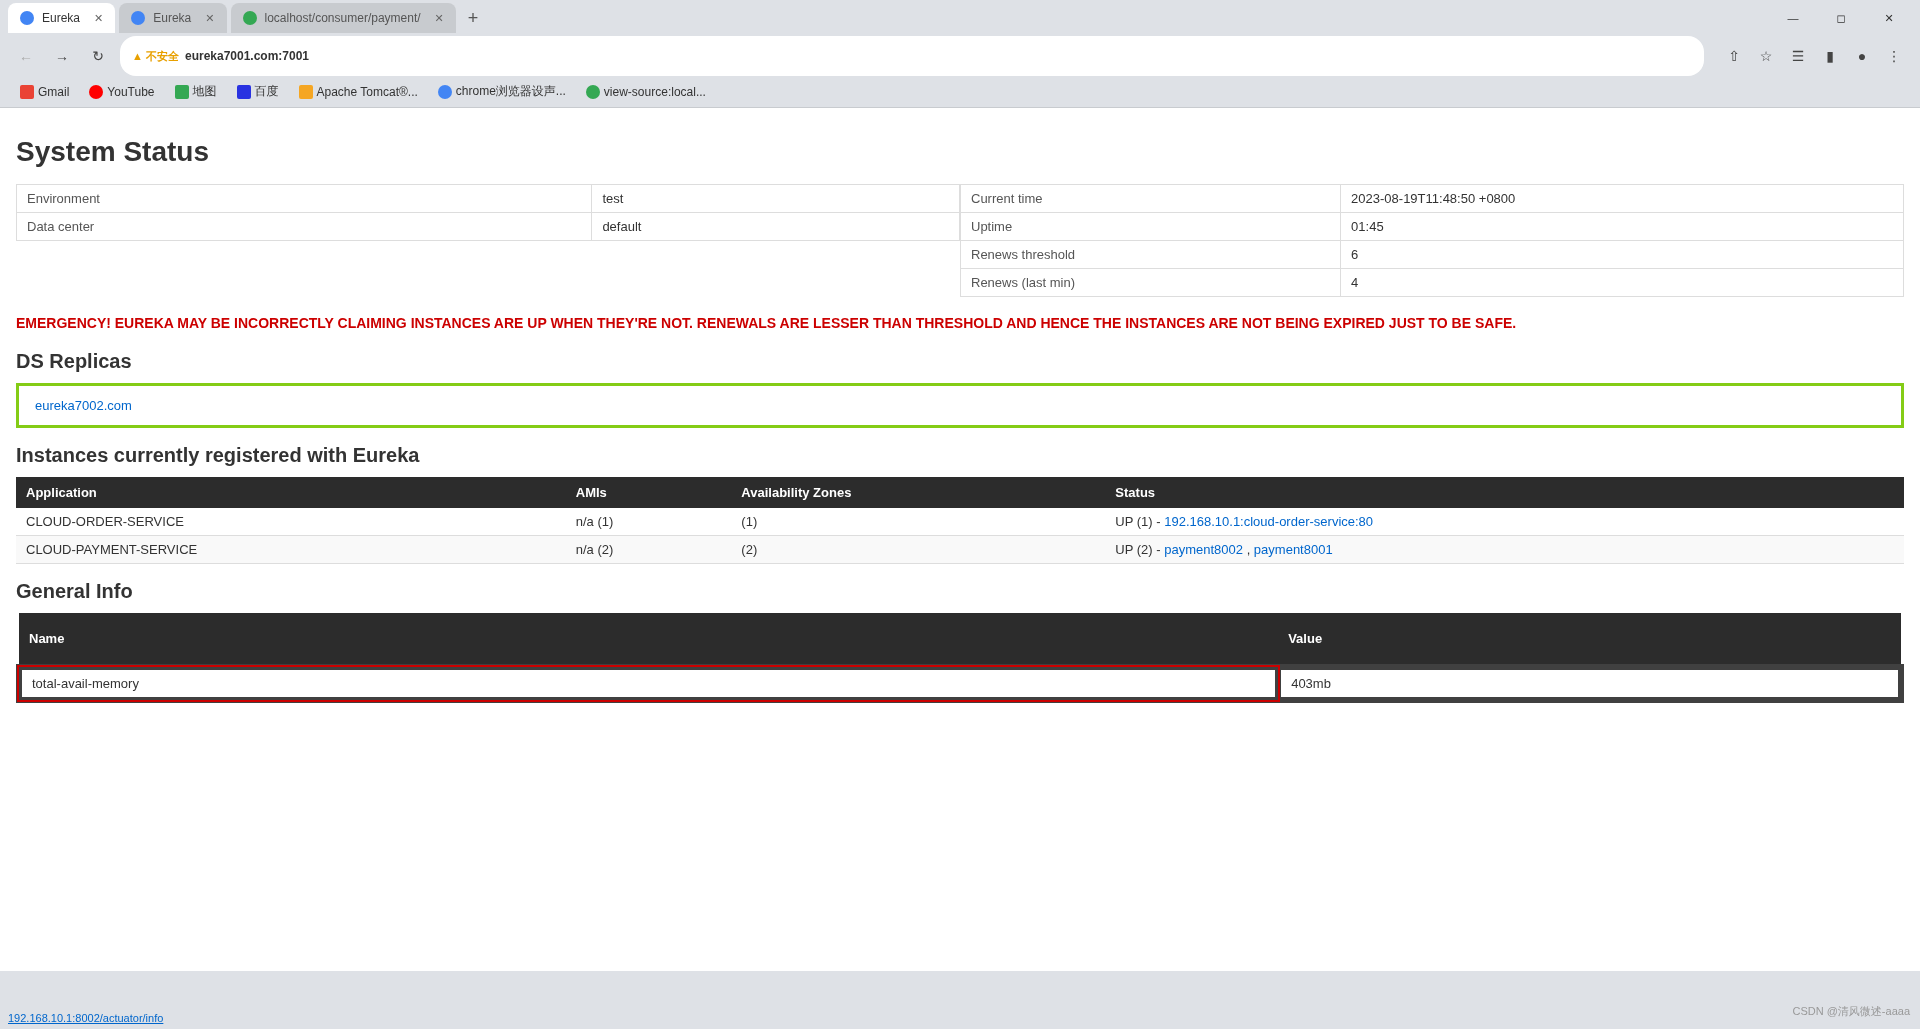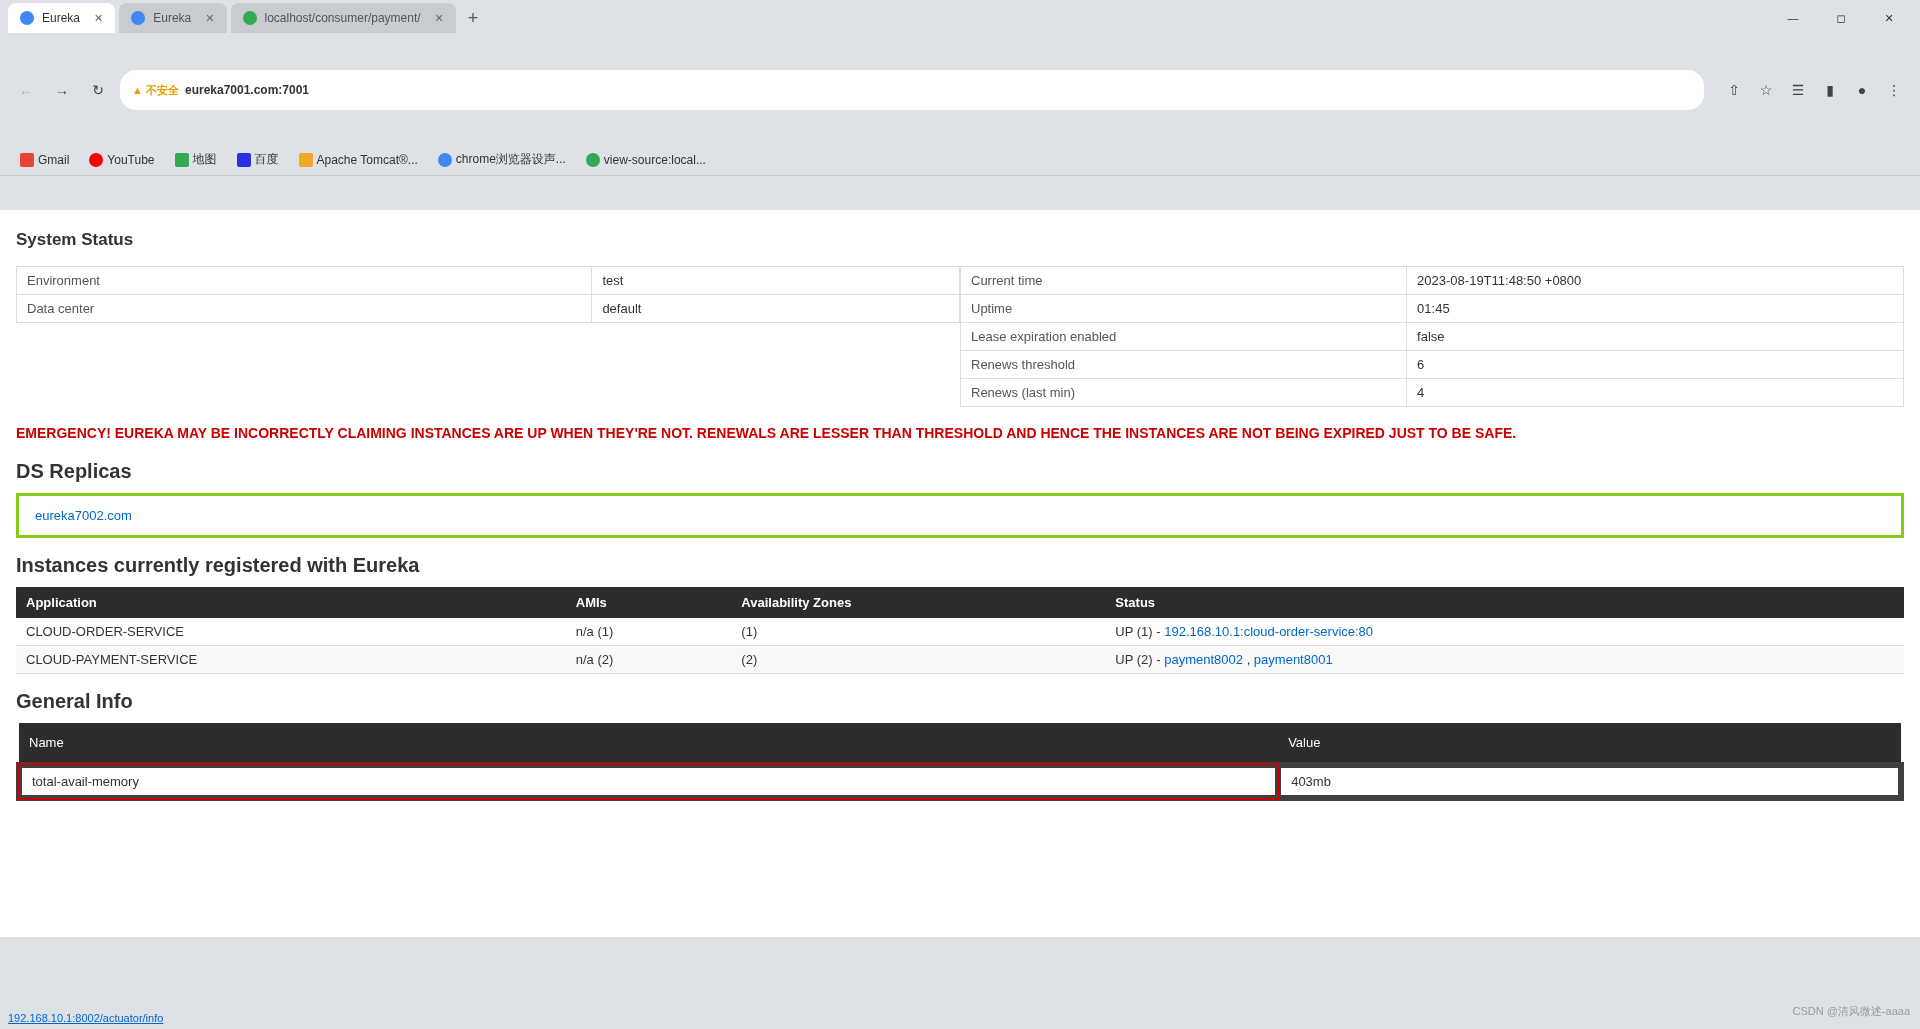--- a/index.html
+++ b/index.html
@@ -1,19 +1,19 @@
 <!DOCTYPE html>
 <html><head>
   <meta charset="utf-8">
   <style>
     * { margin: 0; padding: 0; box-sizing: border-box; }
     body { font-family: Arial, sans-serif; font-size: 13px; background: #f0f0f0; color: #333; }
     
     
-    .browser-frame { width: 1920px; min-height: 1029px; background: #dee1e6; display: flex; flex-direction: column; gap: 34px; }
+    .browser-frame { width: 1920px; min-height: 1029px; background: #dee1e6; display: flex; flex-direction: column; }
     
     
     .title-bar { background: #dee1e6; display: flex; align-items: center; height: 36px; padding: 0 8px; gap: 4px; }
     .tab { display: flex; align-items: center; height: 30px; padding: 0 12px; border-radius: 8px 8px 0 0; font-size: 12px; gap: 8px; cursor: pointer; }
     .tab.active { background: #fff; color: #333; }
     .tab.inactive { background: #c8cbcf; color: #555; }
     .tab-favicon { width: 14px; height: 14px; border-radius: 50%; display: inline-block; }
     .tab-favicon.eureka { background: #4285f4; border-radius: 50%; }
     .tab-favicon.localhost { background: #34a853; border-radius: 50%; }
     .tab-close { margin-left: 6px; color: #666; font-size: 11px; cursor: pointer; }
@@ -39,21 +39,21 @@
     .bm-youtube { background: #ff0000; border-radius: 50%; }
     .bm-maps { background: #34a853; }
     .bm-baidu { background: #2932e1; }
     .bm-tomcat { background: #f5a623; }
     .bm-chrome { background: #4285f4; border-radius: 50%; }
     .bm-view-source { background: #34a853; border-radius: 50%; }
     
     
     .page-content { background: #fff; flex: 1; padding: 20px 16px; overflow-y: auto; position: relative; }
     
-    .page-title { font-size: 17px; font-weight: bold; color: #333; margin-bottom: 16px; }
+    .page-title { font-size: 28px; font-weight: bold; color: #333; margin-bottom: 16px; margin-top: 8px; }
     
     .two-col-tables { display: flex; gap: 0; margin-bottom: 16px; }
     .left-table { width: 50%; }
     .right-table { width: 50%; }
     
     .info-table { width: 100%; border-collapse: collapse; }
     .info-table td { padding: 6px 10px; border: 1px solid #ddd; font-size: 13px; }
     .info-table .label-col { color: #555; }
     .info-table .value-col { color: #333; }
     
@@ -71,21 +71,21 @@
     .instances-table thead td { padding: 8px 10px; font-size: 13px; font-weight: bold; }
     .instances-table tbody tr { border-bottom: 1px solid #ddd; }
     .instances-table tbody tr:nth-child(even) { background: #f9f9f9; }
     .instances-table tbody td { padding: 6px 10px; font-size: 13px; }
     .instance-link { color: #0066cc; text-decoration: none; }
     
     .general-title { font-size: 20px; font-weight: bold; color: #333; margin: 16px 0 10px 0; }
     
     .general-table { width: 100%; border-collapse: collapse; }
     .general-table thead tr { background: #2c2c2c; color: #fff; }
-    .general-table thead td { padding: 12px 10px; font-size: 13px; font-weight: normal; }
+    .general-table thead td { padding: 18px 10px; font-size: 13px; font-weight: bold; }
     .general-table tbody td { padding: 6px 10px; border: 6px solid #404040; font-size: 13px; }
     .total-avail-row td:first-child { outline: 2px solid #cc0000; }
     
     
     .status-bar { height: 22px; background: #dee1e6; display: flex; align-items: center; padding: 0 8px; font-size: 11px; color: #555; margin-top: 36px; }
     
     .bottom-link { color: #0066cc; text-decoration: underline; }
 
     
     .watermark { position: fixed; bottom: 10px; right: 10px; font-size: 11px; color: #999; }
@@ -192,24 +192,20 @@
       <div class="right-table">
         <table class="info-table">
           <tbody>
             <tr>
               <td class="label-col">Current time</td>
               <td class="value-col">2023-08-19T11:48:50 +0800</td>
             </tr>
             <tr>
               <td class="label-col">Uptime</td>
               <td class="value-col">01:45</td>
-            </tr>
-            <tr>
-              <td class="label-col">Lease expiration enabled</td>
-              <td class="value-col">false</td>
             </tr>
             <tr>
               <td class="label-col">Renews threshold</td>
               <td class="value-col">6</td>
             </tr>
             <tr>
               <td class="label-col">Renews (last min)</td>
               <td class="value-col">4</td>
             </tr>
           </tbody>

